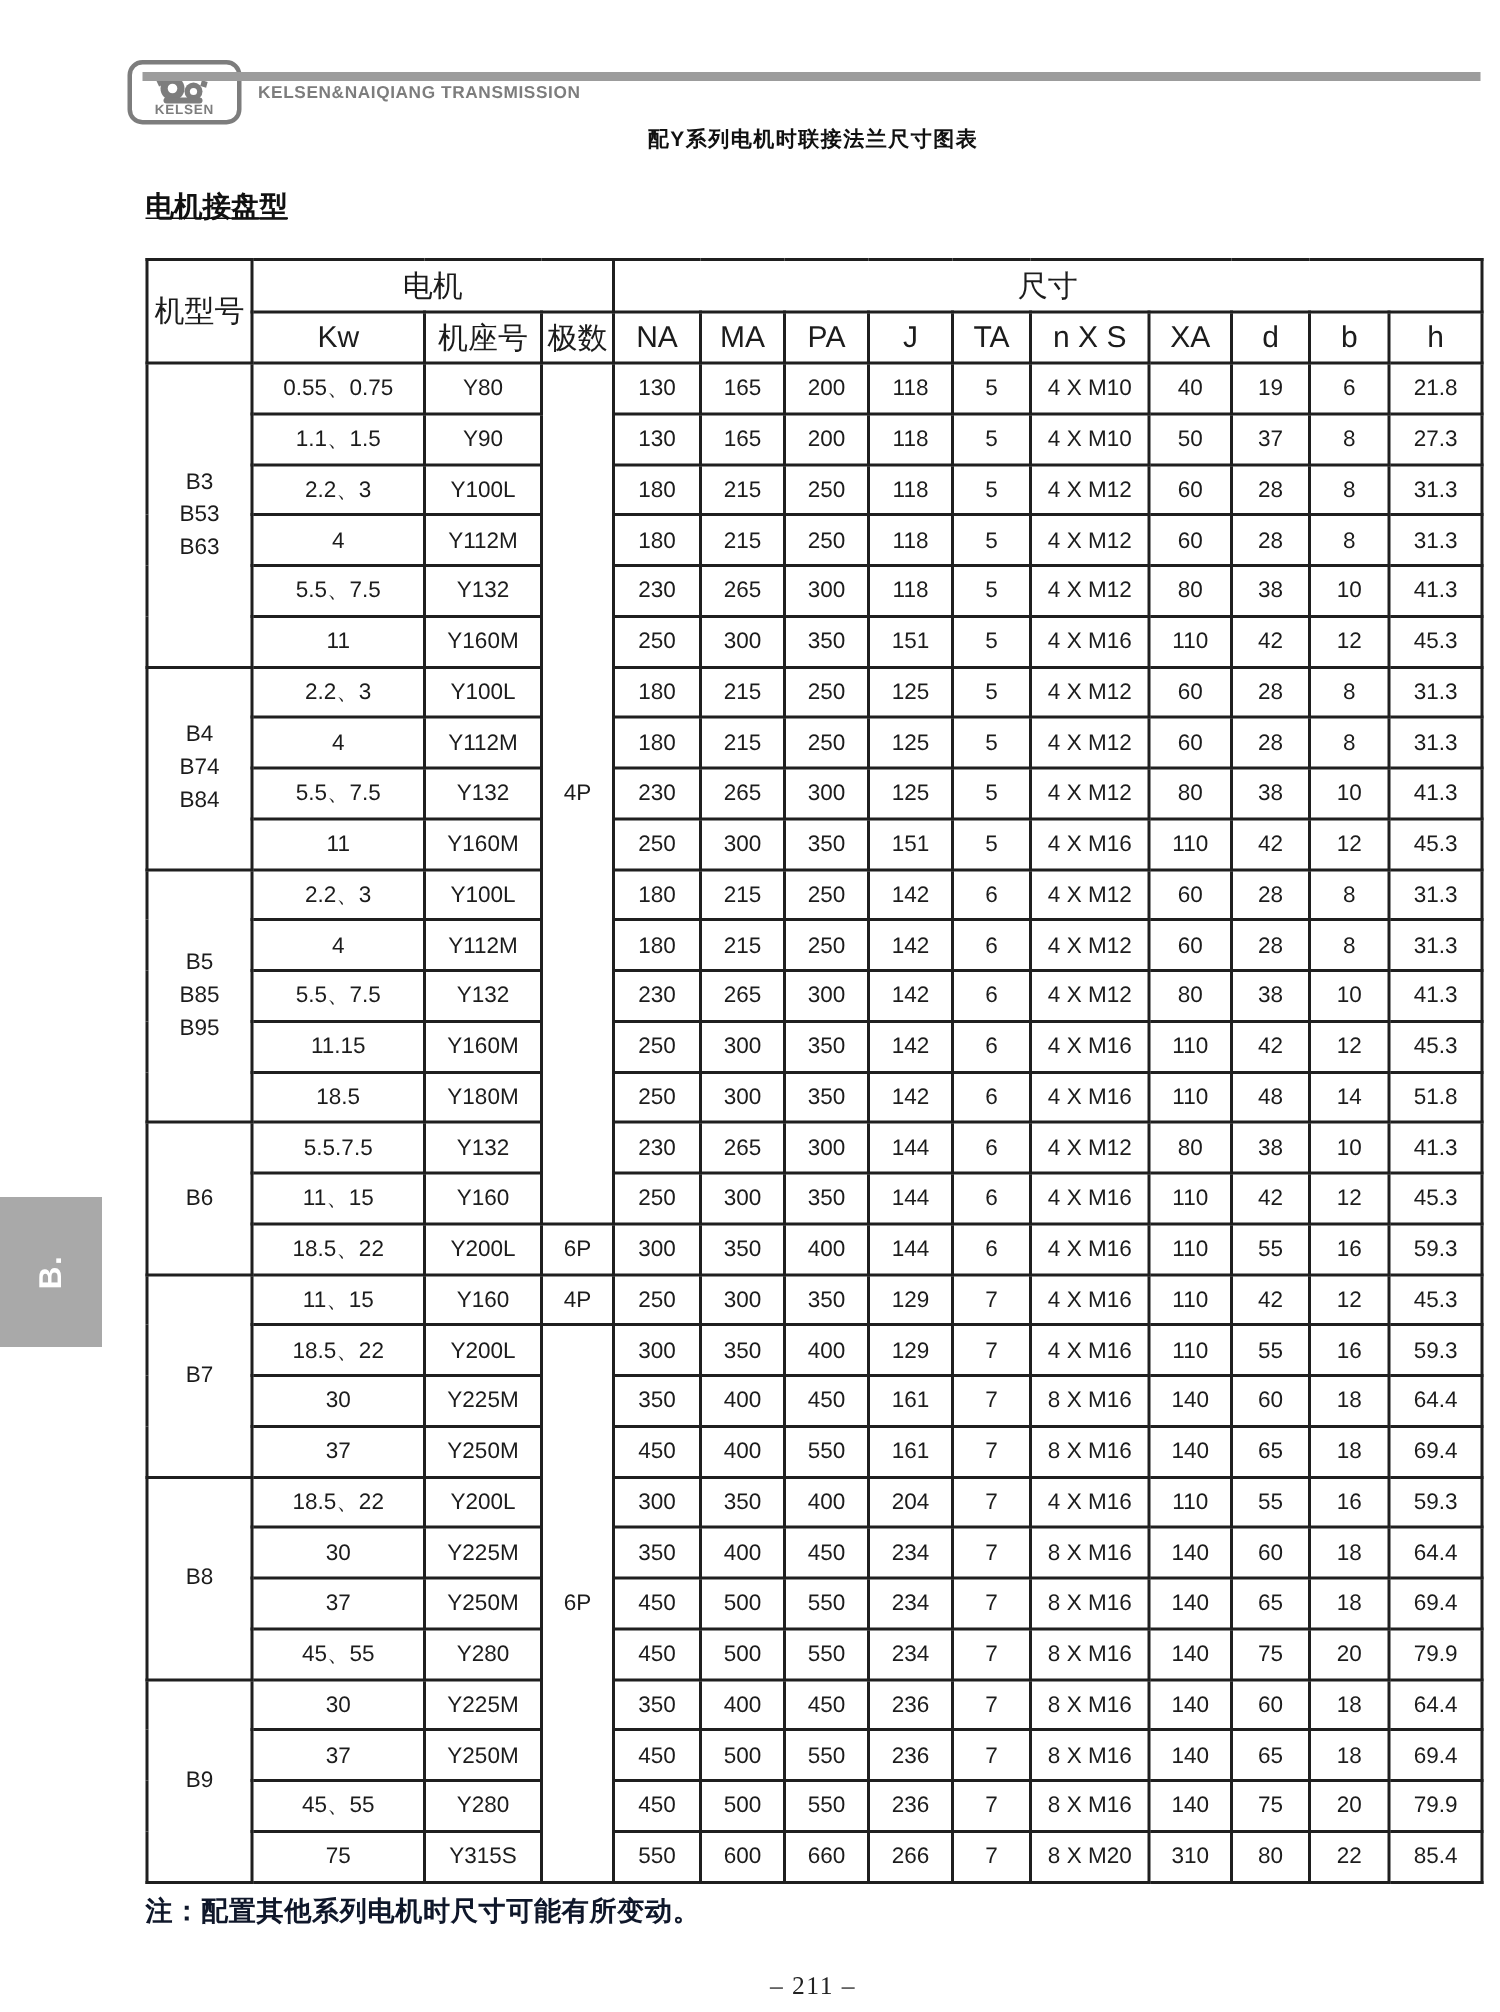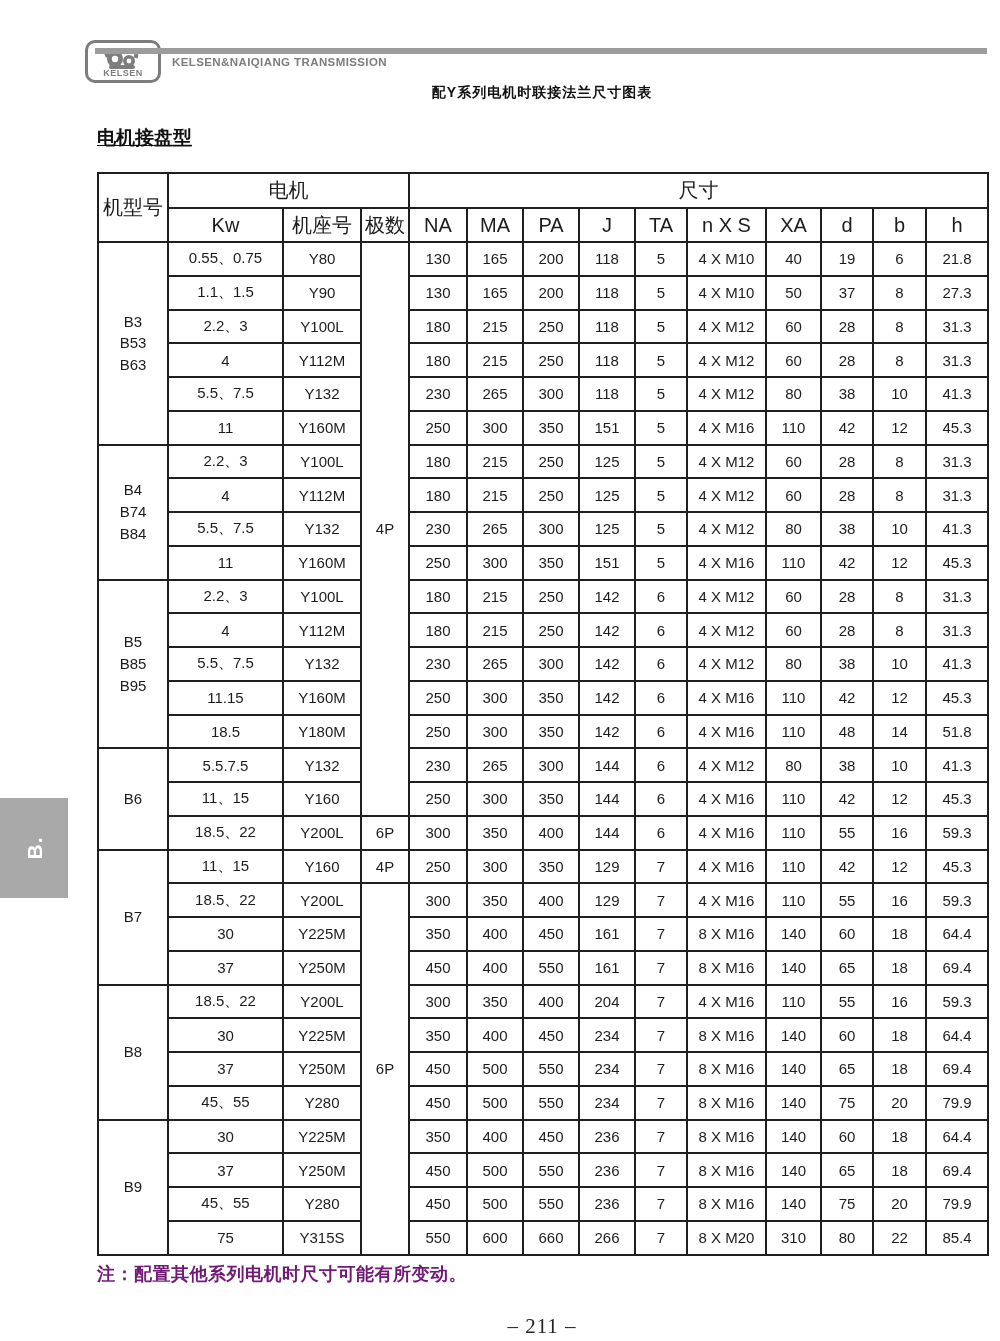--- a/index.html
+++ b/index.html
@@ -31,23 +31,23 @@
     border:2px solid #1f1f1f; text-align:center; vertical-align:middle;
     font-size:15px; font-weight:normal; padding:0 2px; color:#1c1c1c;
     overflow:hidden; white-space:nowrap;
   }
   thead th { font-size:20px; }
   .head-row-1 { height:35px; }
   .head-row-2 { height:34px;margin-left:48px; }
   tbody tr { height:33.75px; }
   td.model-cell { line-height:1.45; }
   
-  .note { position:absolute; left:97px; top:1262px; font-size:18px; font-weight:bold; color:#701a75; letter-spacing:.5px; }
+  .note { position:absolute; left:97px; top:1262px; font-size:18px; font-weight:bold; color:#0f172a; letter-spacing:.5px; }
   .page-number { position:absolute; left:97px; top:1314px; width:890px; text-align:center;
-    font-family:"Liberation Serif", serif; font-size:21px; color:#222; letter-spacing:1px; }
+    font-family:"Liberation Serif", serif; font-size:17px; color:#222; letter-spacing:1px; }
   
   .side-tab {
     position:absolute; left:0; top:798px; width:68px; height:100px; background:#a9a9a9;
     display:flex; align-items:center; justify-content:center;
   }
   .side-tab span { transform:rotate(-90deg); color:#ffffff; font-size:21px; font-weight:bold; letter-spacing:1px; }
 </style>
 </head>
 <body>
 

